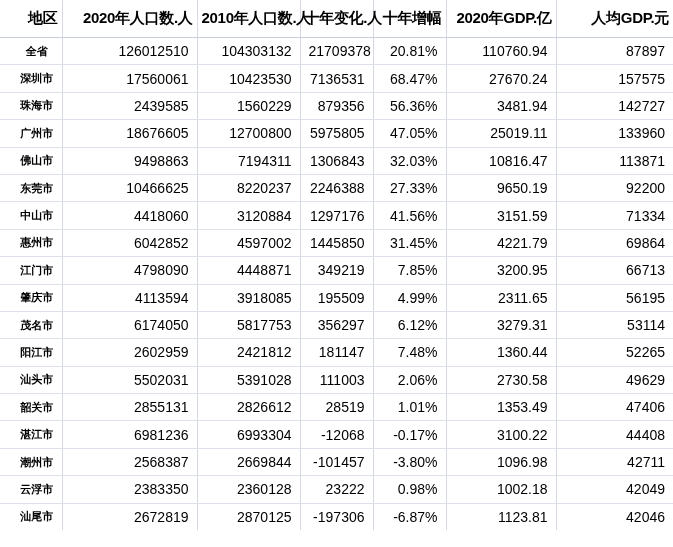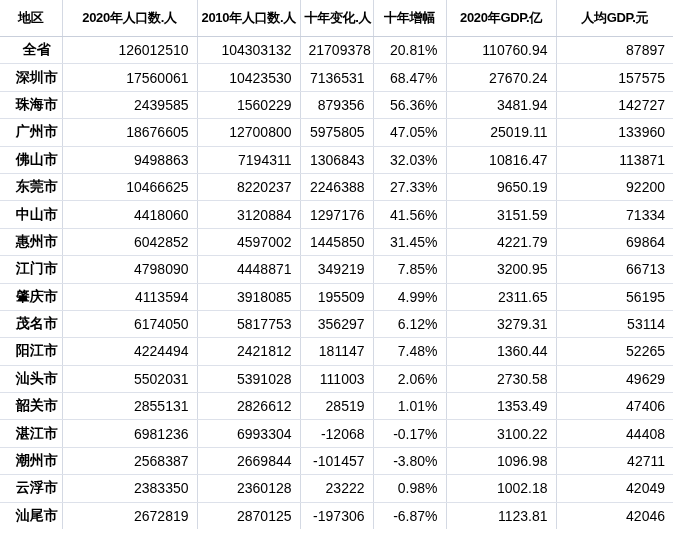--- a/index.html
+++ b/index.html
@@ -33,22 +33,22 @@
   col.c-region   { width: 62px;  }
   col.c-pop2020  { width: 135px; }
   col.c-pop2010  { width: 103px; }
   col.c-change   { width: 73px;  }
   col.c-growth   { width: 73px;  }
   col.c-gdp      { width: 110px; }
   col.c-pergdp   { width: 117px; }
 
   thead th {
     font-weight: bold;
-    font-size: 13px;
-    text-align: center;
+    font-size: 15px;
+    text-align: right;
     padding: 9px 4px 9px 4px;
     border-bottom: 1px solid #c9cfdb;
     border-right: 1px solid #d4d9e3;
     white-space: nowrap;
     letter-spacing: -0.3px;
     vertical-align: middle;
   }
   thead th.last-col { border-right: none; margin-top: 24px; }
 
   tbody td {
@@ -59,21 +59,21 @@
     text-align: right;
     white-space: nowrap;
     vertical-align: middle;
     font-size: 14px;
   }
   tbody td.last-col { border-right: none; }
 
   tbody td.region-cell {
     text-align: center;
     font-weight: bold;
-    font-size: 14px;
+    font-size: 11px;
     padding-left: 14px;
     padding-right: 2px;
     letter-spacing: 0px;
     margin-left: 29px;
   }
 
   tbody tr:last-child td { border-bottom: none; }
 </style>
 </head>
 <body>
@@ -195,21 +195,21 @@
           <td class="region-cell">茂名市</td>
           <td>6174050</td>
           <td>5817753</td>
           <td>356297</td>
           <td>6.12%</td>
           <td>3279.31</td>
           <td class="last-col">53114</td>
         </tr>
         <tr>
           <td class="region-cell">阳江市</td>
-          <td>4224494</td>
+          <td>2602959</td>
           <td>2421812</td>
           <td>181147</td>
           <td>7.48%</td>
           <td>1360.44</td>
           <td class="last-col">52265</td>
         </tr>
         <tr>
           <td class="region-cell">汕头市</td>
           <td>5502031</td>
           <td>5391028</td>

